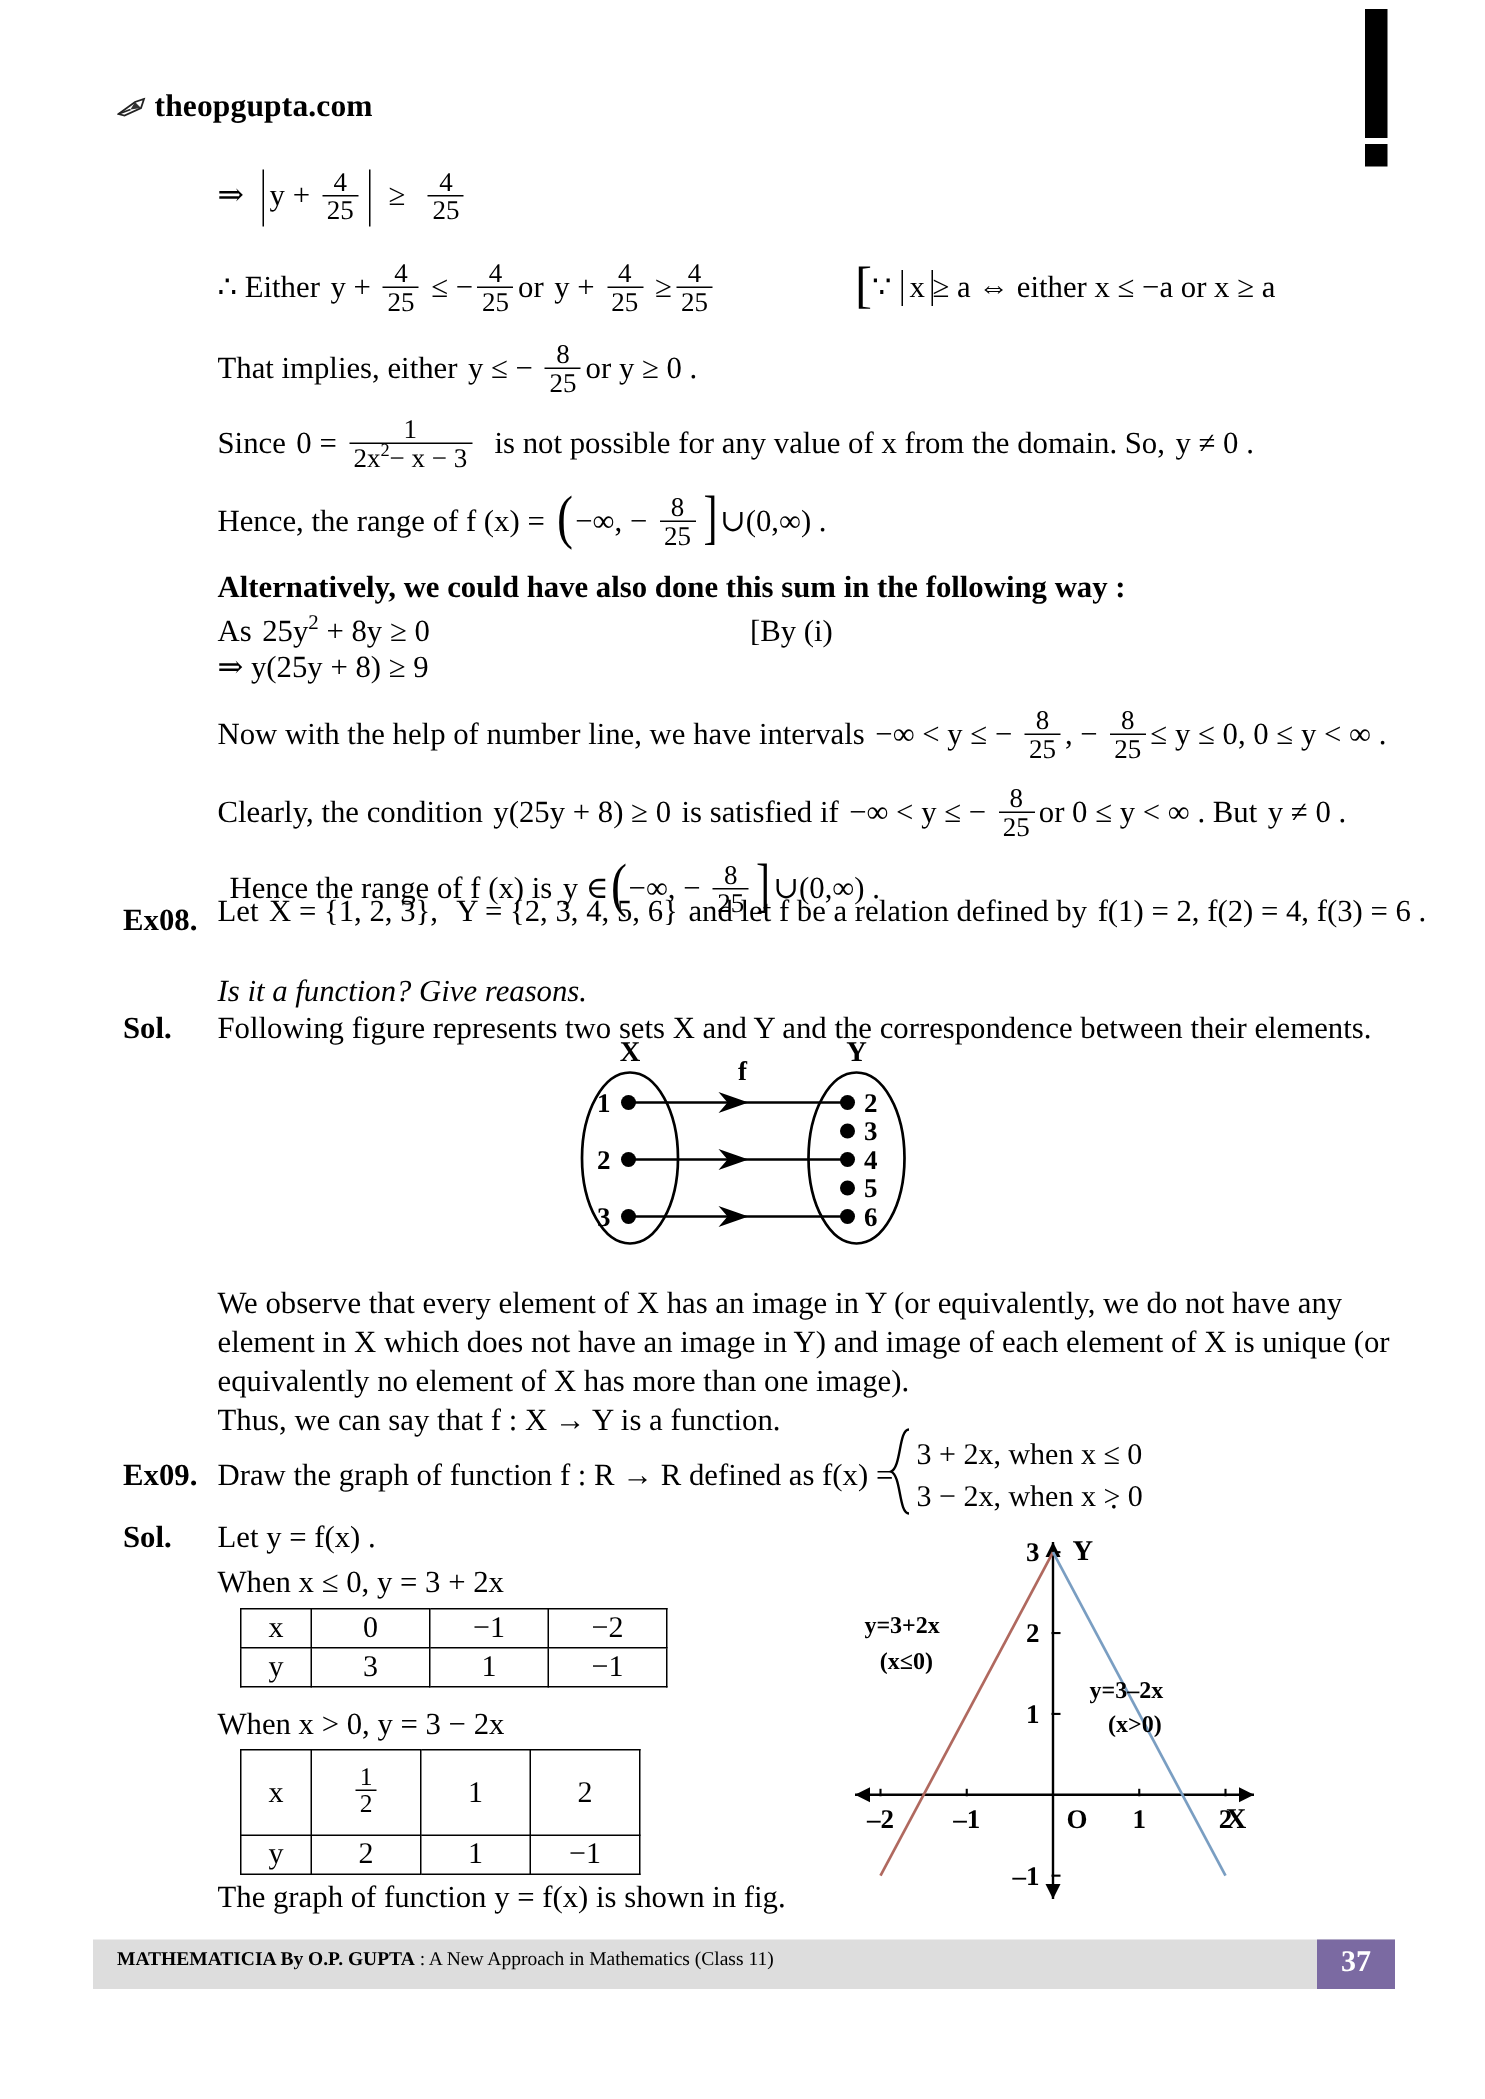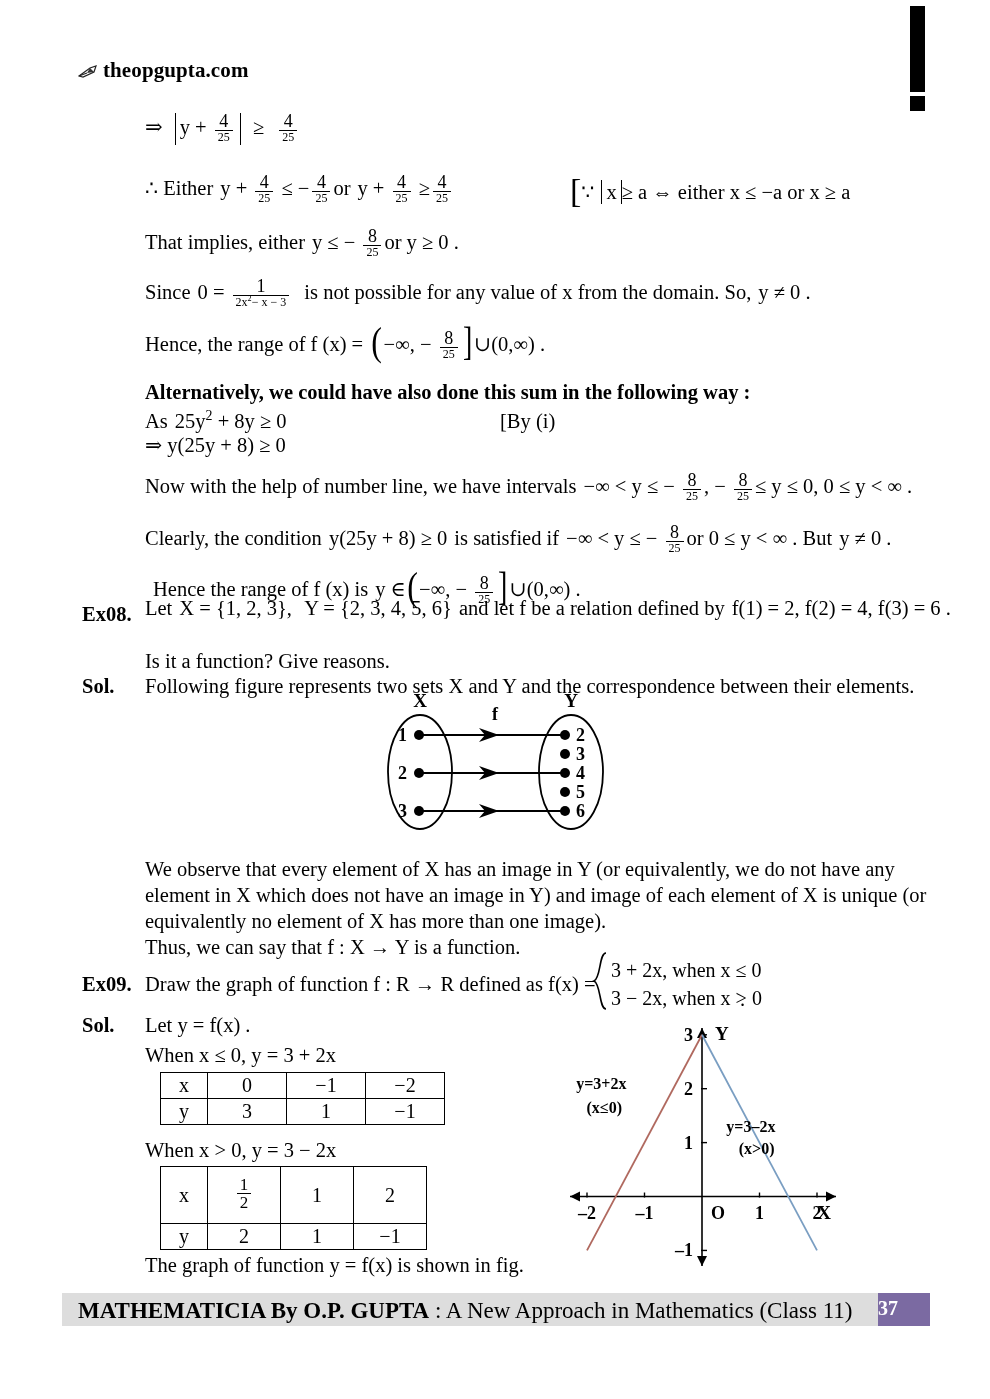--- a/index.html
+++ b/index.html
@@ -16,45 +16,45 @@
   .brand .pen{display:inline-block;vertical-align:-1px;margin-right:5px;}
   .mission{position:absolute;left:651px;top:58px;font-weight:bold;font-size:22px;letter-spacing:.3px;}
   .mark-bar{position:absolute;left:910px;top:6px;width:15px;height:86px;background:#000;}
   .mark-sq{position:absolute;left:910px;top:96px;width:15px;height:15px;background:#000;}
 
   
   .body{position:absolute;left:0;top:0;width:990px;}
   .row{position:absolute;font-size:20.5px;line-height:1.18;white-space:nowrap;}
   .frac{display:inline-block;vertical-align:middle;text-align:center;margin:0 3px;position:relative;top:-1px;}
   .frac .n{display:block;line-height:1.02;padding:0 3px;font-size:18px;}
-  .frac .d{display:block;line-height:1.05;padding:0 3px;border-top:1.4px solid #000;font-size:12px;}
+  .frac .d{display:block;line-height:1.05;padding:0 3px;border-top:1.4px solid #000;font-size:18px;}
   .frac.sm .n,.frac.sm .d{font-size:17px;}
   .big{display:inline-block;font-size:34px;line-height:0;position:relative;top:3px;font-weight:300;}
   .absbar{display:inline-block;border-left:1.5px solid #000;border-right:1.5px solid #000;padding:0 4px;}
   sup{font-size:.68em;vertical-align:super;line-height:0;}
   .sp{display:inline-block;width:7px;}
   .paren-l,.paren-r{display:inline-block;font-size:40px;line-height:0;position:relative;top:4px;font-weight:300;transform:scaleX(.8);}
   .brk-r{display:inline-block;font-size:40px;line-height:0;position:relative;top:4px;font-weight:300;transform:scaleX(.7);}
 
   
   .mapfig{position:absolute;left:375px;top:692px;width:240px;height:150px;}
 
   
   .vtable{position:absolute;border-collapse:collapse;}
   .vtable td{border:1.4px solid #000;text-align:center;font-size:20px;padding:1px 0;}
 
   
   .graphfig{position:absolute;left:552px;top:1012px;width:300px;height:272px;}
 
   
   .footbar{position:absolute;left:62px;top:1293px;width:868px;height:33px;background:#dddddd;}
-  .foottext{position:absolute;left:78px;top:1298px;font-size:23px;white-space:nowrap;}
+  .foottext{position:absolute;left:78px;top:1298px;font-size:13px;white-space:nowrap;}
   .foottext .bold{font-weight:bold;}
   .pagebadge{position:absolute;left:878px;top:1293px;width:52px;height:33px;background:#7b6aa2;}
-  .pagenum{position:absolute;left:878px;top:1297px;width:52px;color:#fff;font-weight:bold;font-size:20px;}
+  .pagenum{position:absolute;left:878px;top:1297px;width:52px;text-align:center;color:#fff;font-weight:bold;font-size:20px;}
 </style>
 </head>
 <body>
 
 <div class="page">
 
   <div class="header"></div>
   <div class="brand">
     <span class="pen">
       <svg width="20" height="13" viewBox="0 0 20 13">
@@ -105,21 +105,21 @@
       <span class="frac"><span class="n">8</span><span class="d">25</span></span><span class="brk-r">]</span>∪(0,∞) .
     </div>
 
     <div class="row" style="left:145px;top:380px;font-weight:bold;">Alternatively, we could have also done this sum in the following way :</div>
 
     <div class="row" style="left:145px;top:409px;">
       As<span class="sp"></span>25y<sup>2</sup> + 8y ≥ 0
     </div>
     <div class="row" style="left:500px;top:409px;">[By (i)</div>
     <div class="row" style="left:145px;top:433px;">
-      ⇒ y(25y + 8) ≥ 0
+      ⇒ y(25y + 8) ≥ 9
     </div>
 
     <div class="row" style="left:145px;top:472px;">
       Now with the help of number line, we have intervals<span class="sp"></span>−∞ &lt; y ≤ −
       <span class="frac"><span class="n">8</span><span class="d">25</span></span>, −
       <span class="frac"><span class="n">8</span><span class="d">25</span></span>≤ y ≤ 0, 0 ≤ y &lt; ∞ .
     </div>
 
     <div class="row" style="left:145px;top:524px;">
       Clearly, the condition<span class="sp"></span>y(25y + 8) ≥ 0<span class="sp"></span>is satisfied if<span class="sp"></span>−∞ &lt; y ≤ −
@@ -128,21 +128,21 @@
 
     <div class="row" style="left:137px;top:575px;margin-left:16px;">
       Hence the range of f (x) is<span class="sp"></span>y ∈<span class="paren-l">(</span>−∞, −
       <span class="frac"><span class="n">8</span><span class="d">25</span></span><span class="brk-r">]</span>∪(0,∞) .
     </div>
 
     <div class="row" style="left:82px;top:602px;font-weight:bold;">Ex08.</div>
     <div class="row" style="left:145px;top:596px;">
       Let<span class="sp"></span>X = {1, 2, 3}, <span class="sp"></span>Y = {2, 3, 4, 5, 6}<span class="sp"></span>and let f be a relation defined by<span class="sp"></span>f(1) = 2, f(2) = 4, f(3) = 6 .
     </div>
-    <div class="row" style="left:145px;top:649px;">Is it a function? Give reasons.</div>
+    <div class="row" style="left:145px;top:649px;font-style:italic;">Is it a function? Give reasons.</div>
     <div class="row" style="left:82px;top:674px;font-weight:bold;">Sol.</div>
     <div class="row" style="left:145px;top:674px;">Following figure represents two sets X and Y and the correspondence between their elements.</div>
 
     <div class="mapfig">
       <svg width="240" height="150" viewBox="0 0 240 150">
 
         <ellipse cx="45" cy="80" rx="32" ry="57" fill="none" stroke="#000" stroke-width="1.8"></ellipse>
 
         <ellipse cx="196" cy="80" rx="32" ry="57" fill="none" stroke="#000" stroke-width="1.8"></ellipse>
 

